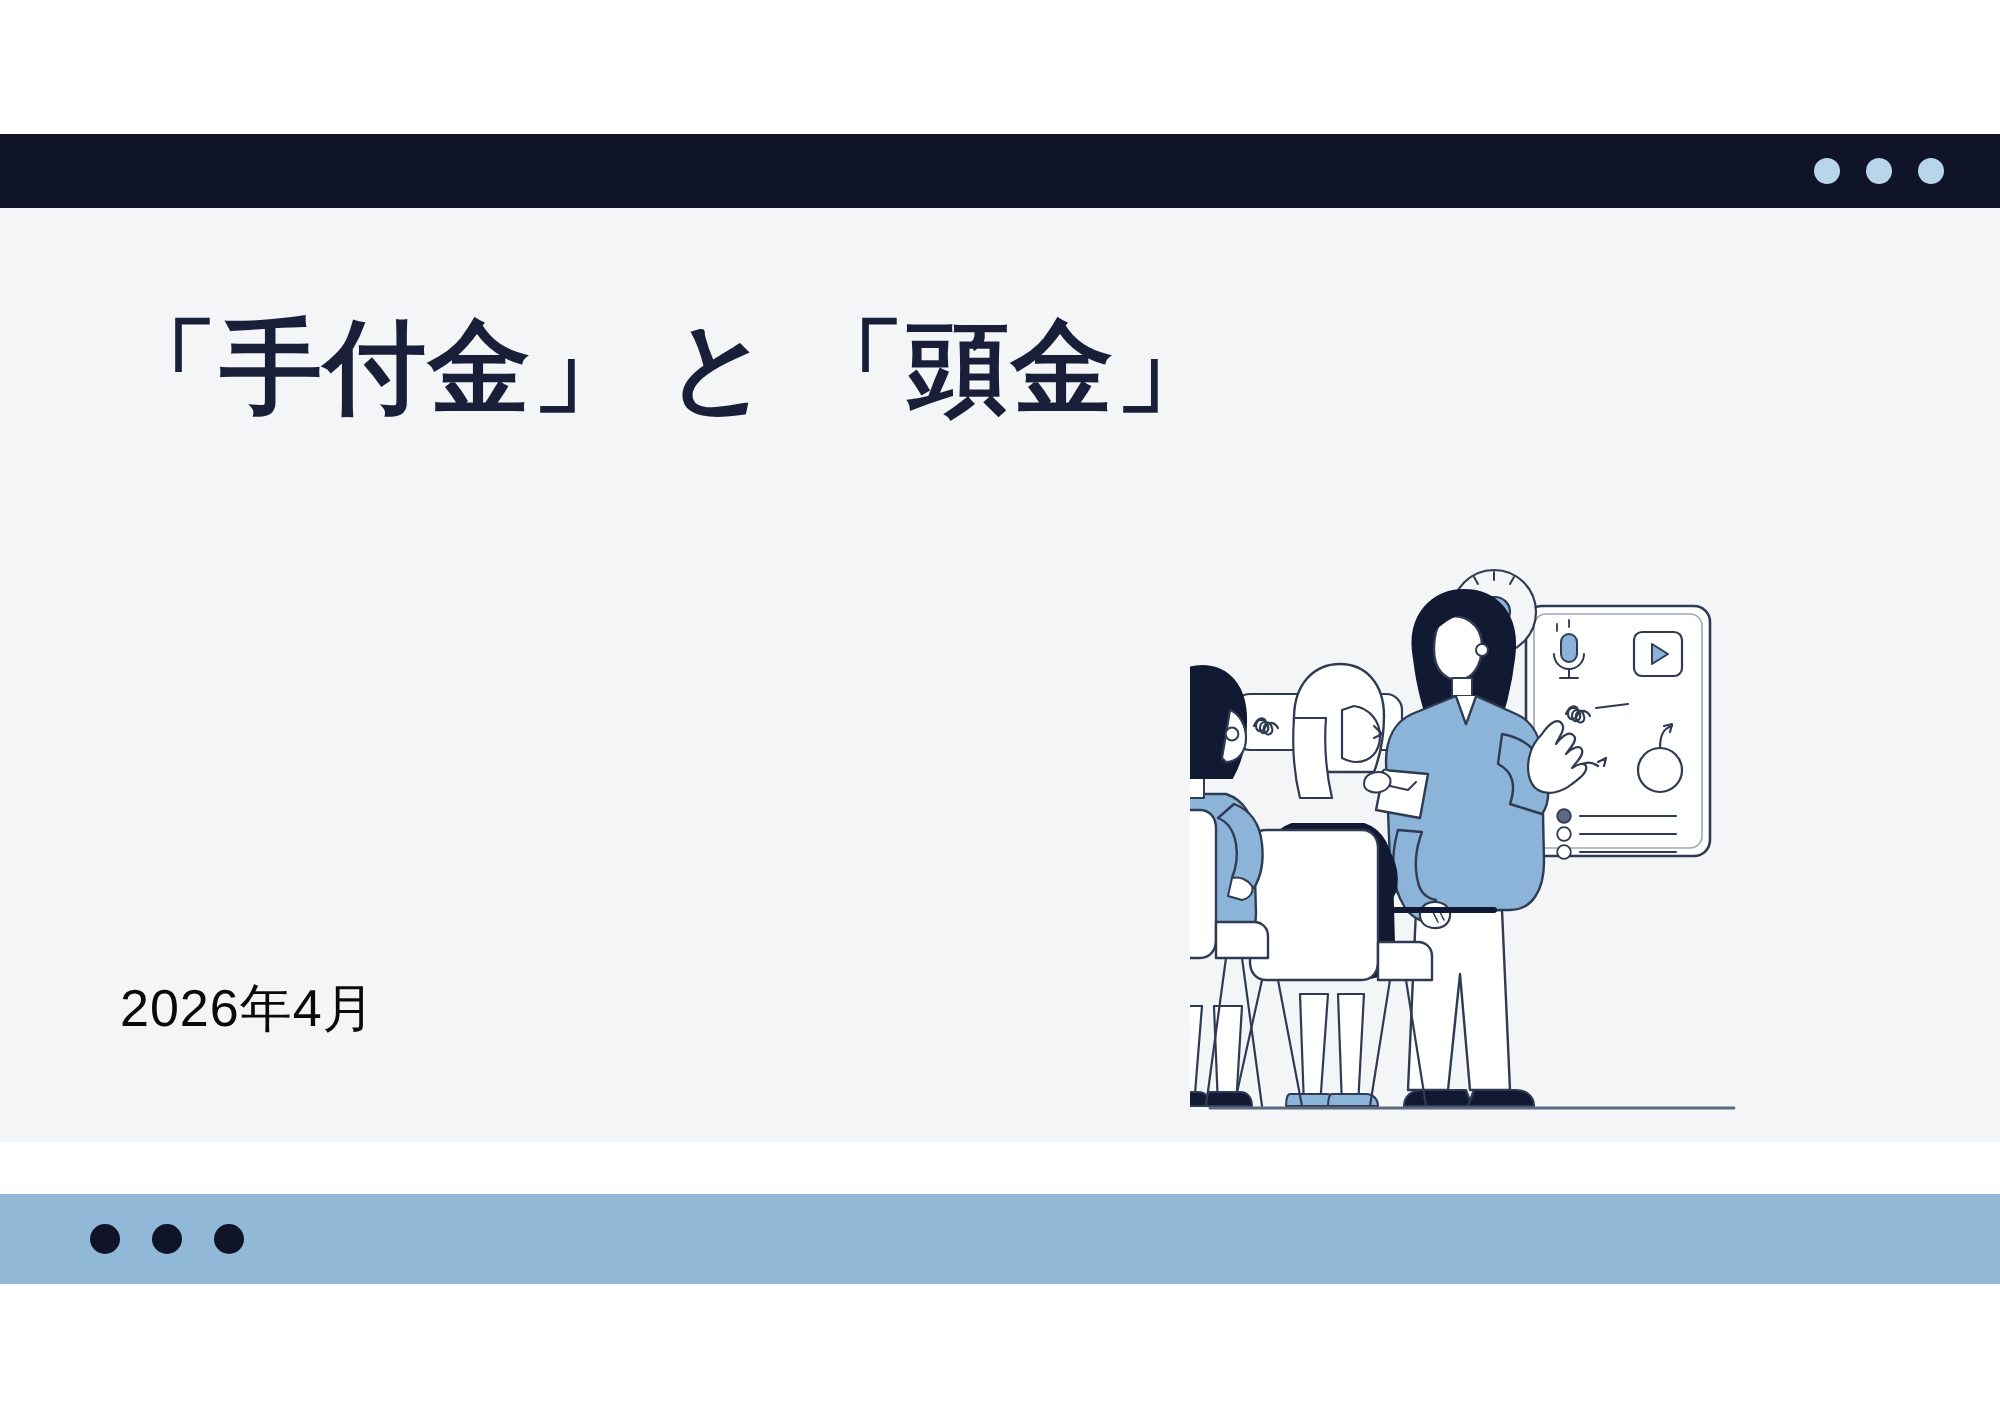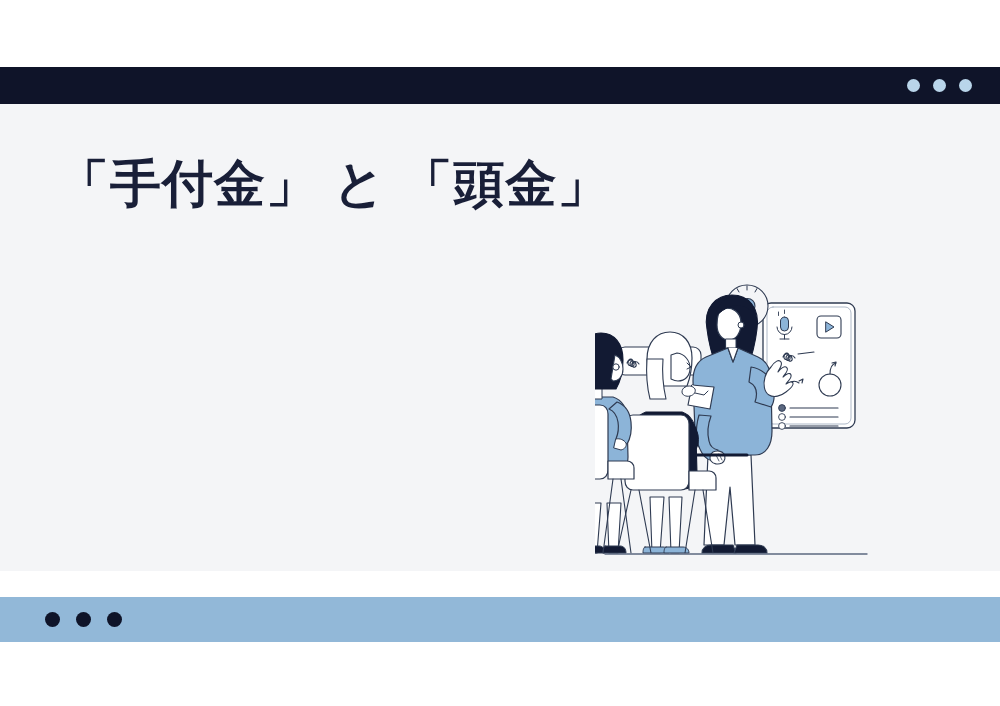--- a/index.html
+++ b/index.html
@@ -80,20 +80,21 @@
       <span class="top-dot"></span>
       <span class="top-dot"></span>
       <span class="top-dot"></span>
     </div>
   </div>
 
   <div id="title-block">
     <div class="title-line">「手付金」 と 「頭金」</div>
   </div>
 
+  <div id="date-text">2026年4月</div>
 
   <div id="illustration">
     <svg viewBox="0 0 290 310" xmlns="http://www.w3.org/2000/svg" fill="none" stroke="#2f3b52" stroke-width="1.3" stroke-linecap="round" stroke-linejoin="round">
 
       <g>
         <rect x="168" y="28" width="92" height="125" rx="8" fill="#ffffff"></rect>
         <rect x="172" y="32" width="84" height="117" rx="6" fill="#ffffff" stroke="#9aa7ba" stroke-width="0.8"></rect>
       </g>
 
       <g>

